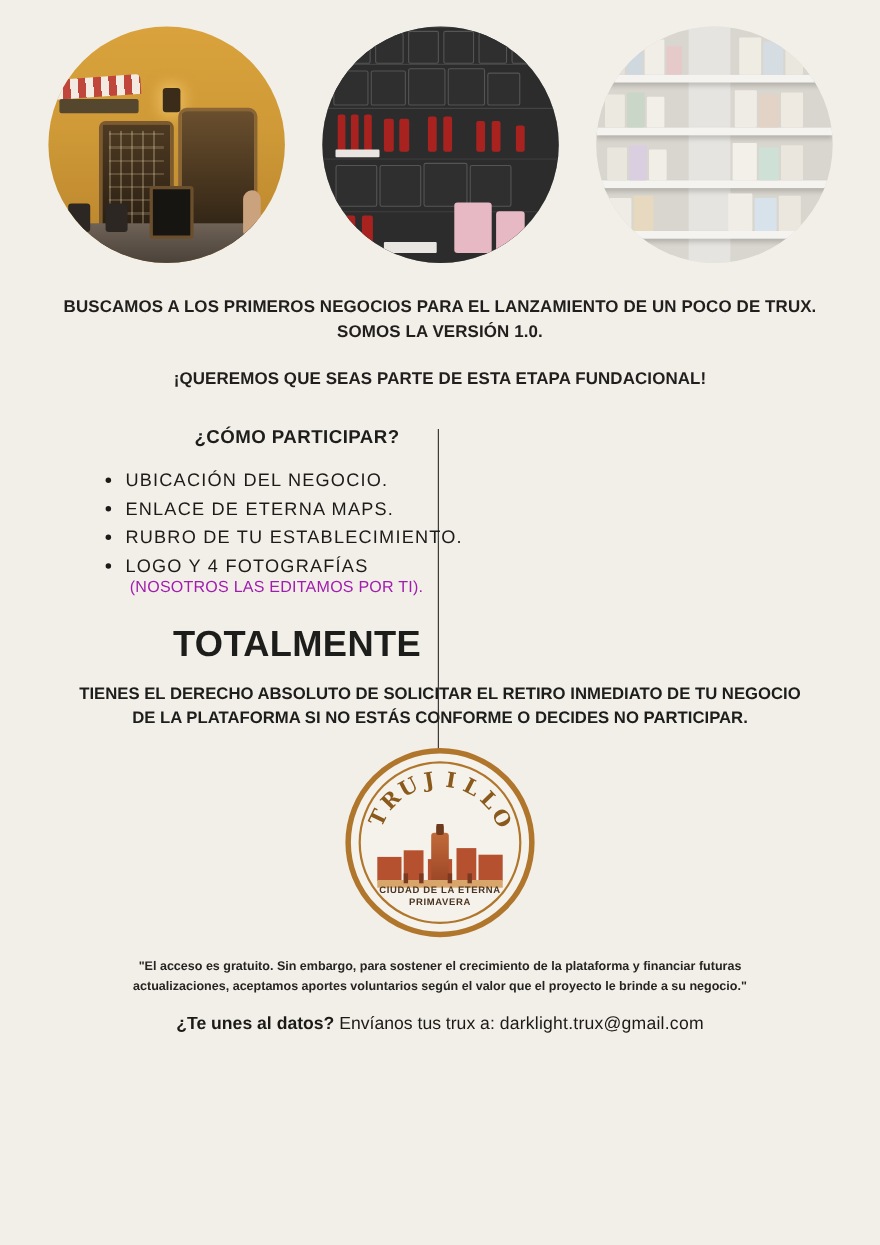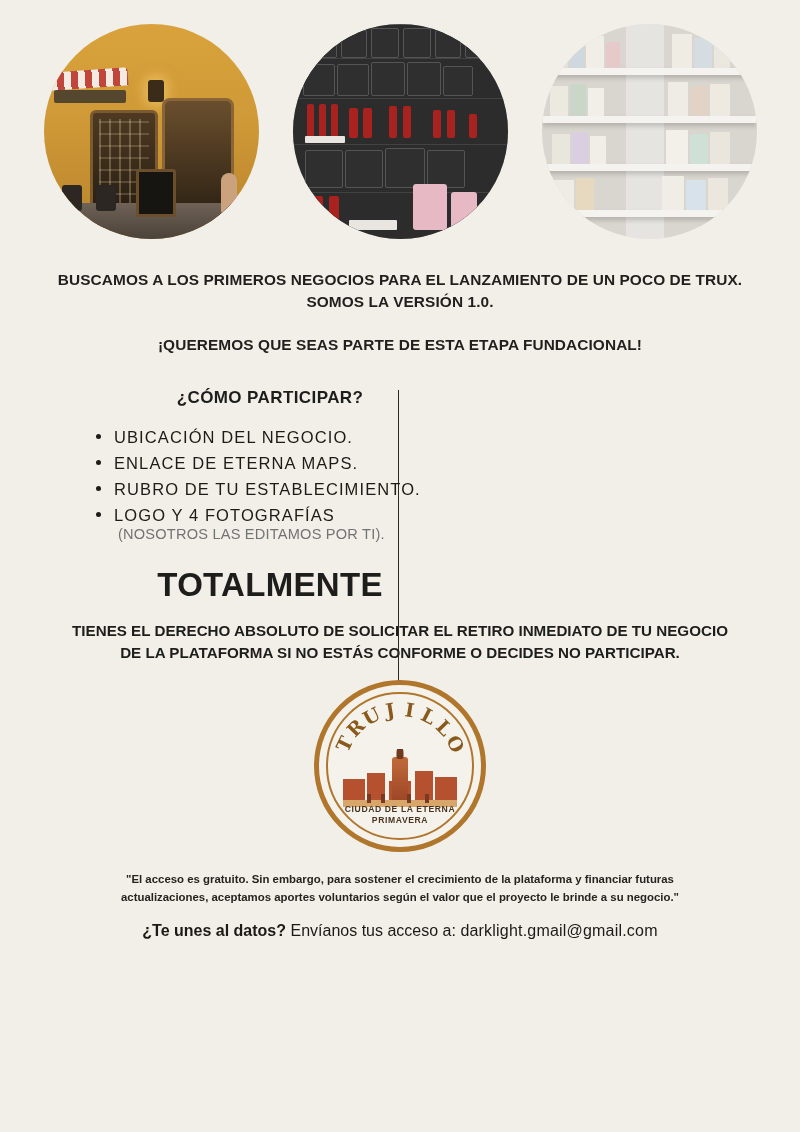--- a/index.html
+++ b/index.html
@@ -210,21 +210,21 @@
     top: 10px;
     width: 5px; height: 5px;
     border-radius: 50%;
     background: #1d1b18;
   }
   .sub-note {
     font-size: 14.6px;
     letter-spacing: .2px;
     padding-left: 38px;
     margin-top: -2px;
-    color: #737373;
+    color: #a21caf;
   }
   .free {
     text-align: center;
     font-weight: 700;
     font-size: 33px;
     line-height: 1.14;
     margin-top: 24px;
     letter-spacing: .3px;
   }
 
@@ -513,18 +513,18 @@
     </div>
   </div>
 
   <div class="quote">
     <div>"El acceso es gratuito. Sin embargo, para sostener el crecimiento de la plataforma y financiar futuras</div>
     <div>actualizaciones, aceptamos aportes voluntarios según el valor que el proyecto le brinde a su negocio."</div>
   </div>
 
   <div class="cta">
     <b>¿Te unes al datos?</b>
-    <span>Envíanos tus acceso a:</span>
-    <span class="mail">darklight.gmail@gmail.com</span>
+    <span>Envíanos tus trux a:</span>
+    <span class="mail">darklight.trux@gmail.com</span>
   </div>
 
 
 </div>
 
 </body></html>

